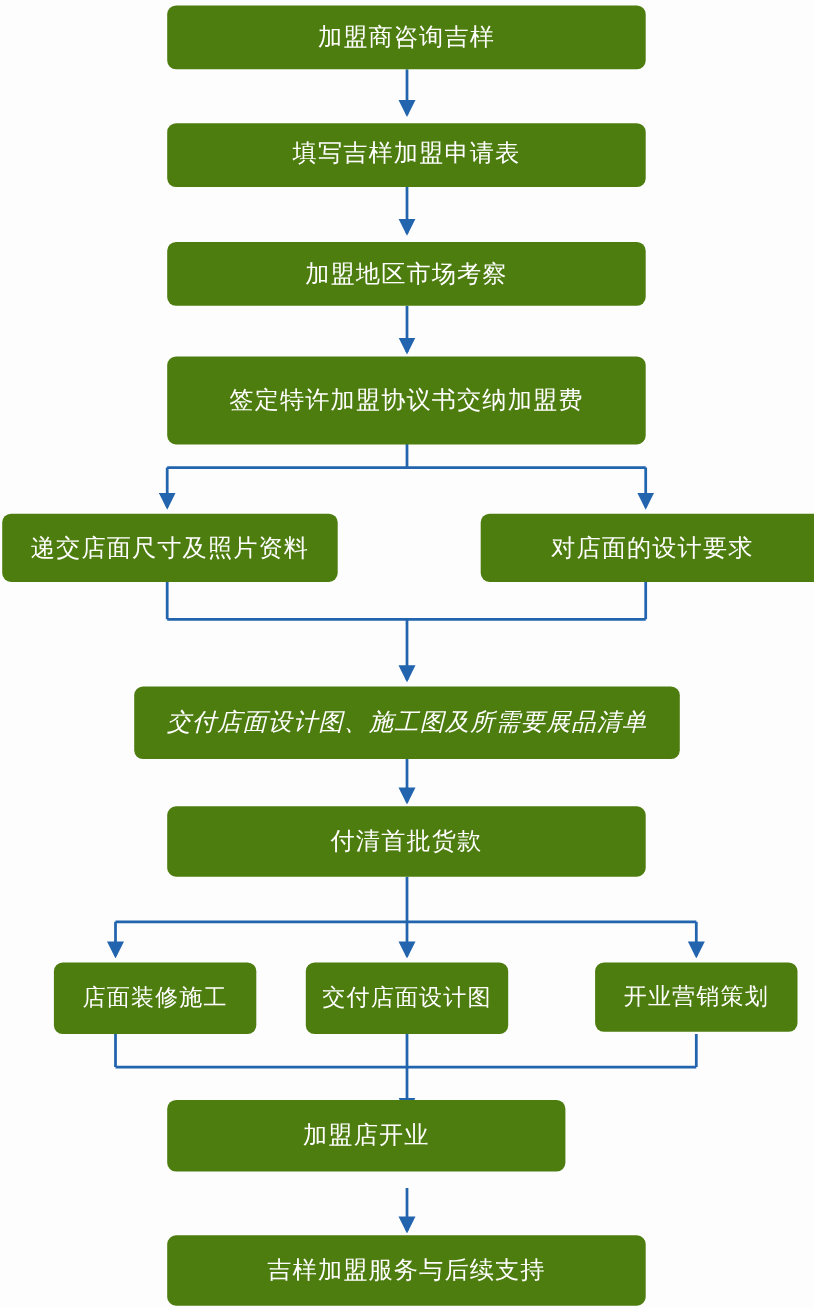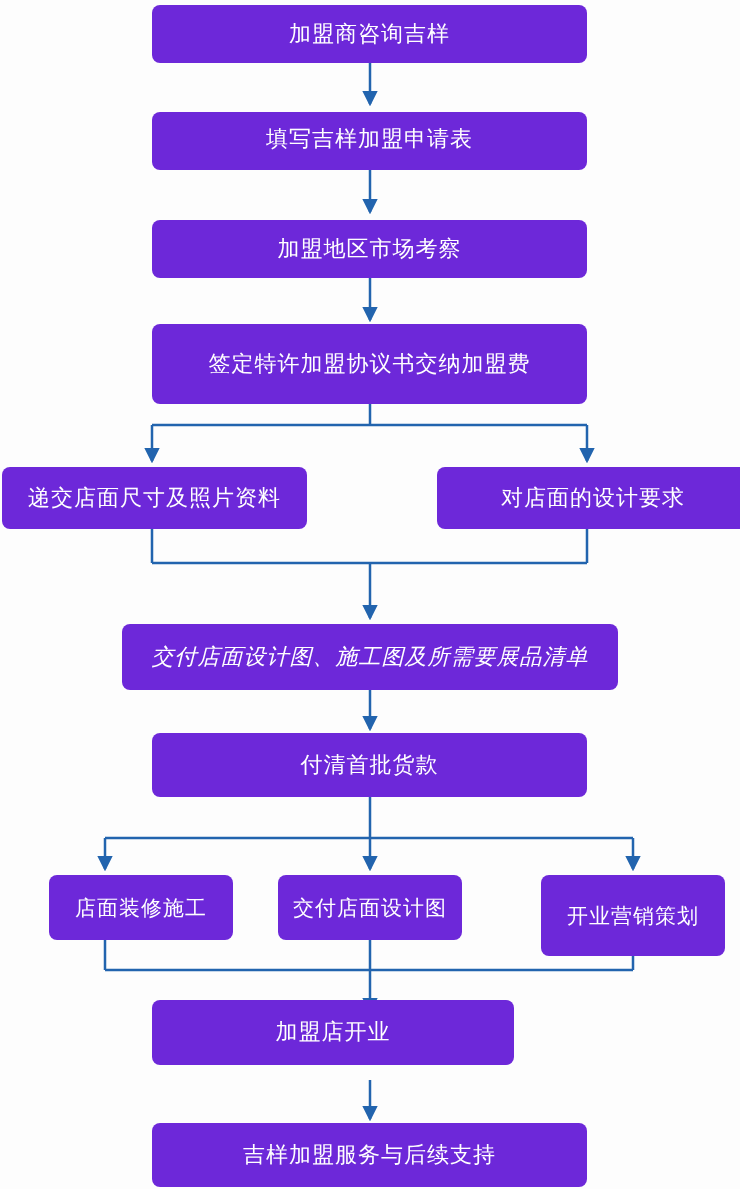--- a/index.html
+++ b/index.html
@@ -25,21 +25,21 @@
     height: 1189px;
     pointer-events: none;
   }
   .connector-layer path {
     stroke: #2264ae;
     stroke-width: 2.5;
     fill: none;
   }
   .node {
     position: absolute;
-    background: #6d28d9;
+    background: #4d7c0f;
     color: #ffffff;
     border-radius: 8px;
     display: flex;
     align-items: center;
     justify-content: center;
     text-align: center;
     font-size: 22px;
     letter-spacing: 1px;
     line-height: 1.2;
     box-sizing: border-box;
@@ -52,21 +52,21 @@
   .n4  { left:152px; top:324px;  width:435px; height:80px; }
   
   .n5  { left:2px;   top:467px;  width:305px; height:62px; }
   .n6  { left:437px; top:467px;  width:312px; height:62px; }
   
   .n7  { left:122px; top:624px;  width:496px; height:66px;font-style:italic; }
   .n8  { left:152px; top:733px;  width:435px; height:64px; }
   
   .n9  { left:13px;  top:875px;  width:184px; height:65px; font-size:21px;margin-left:36px; }
   .n10 { left:278px; top:875px;  width:184px; height:65px; font-size:21px; }
-  .n11 { left:541px; top:875px;  width:184px; height:81px; font-size:21px; }
+  .n11 { left:541px; top:875px;  width:184px; height:63px; font-size:21px; }
   
   .n12 { left:152px; top:1000px; width:362px; height:65px;text-align:right; }
   .n13 { left:152px; top:1123px; width:435px; height:64px; }
 </style>
 </head>
 <body>
 
 <div class="canvas">
 
   <svg class="connector-layer" width="740" height="1189" viewBox="0 0 740 1189" xmlns="http://www.w3.org/2000/svg">

